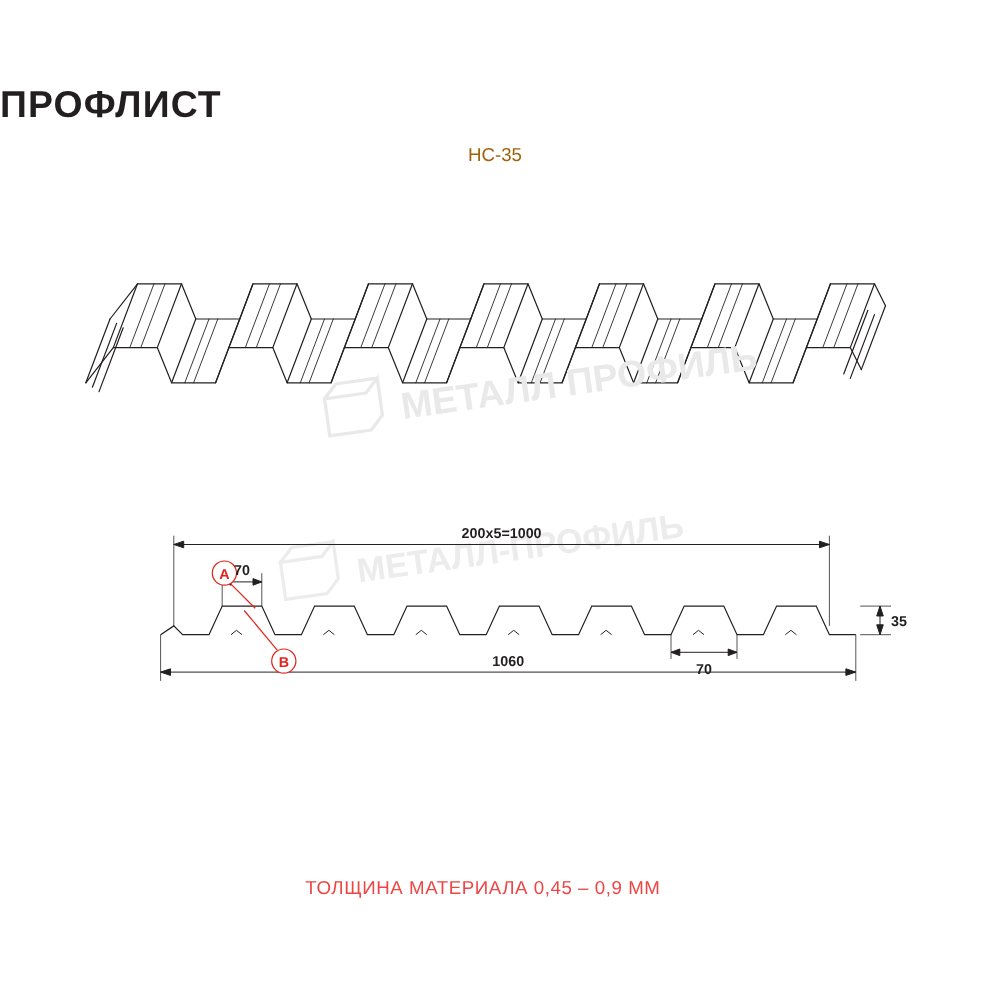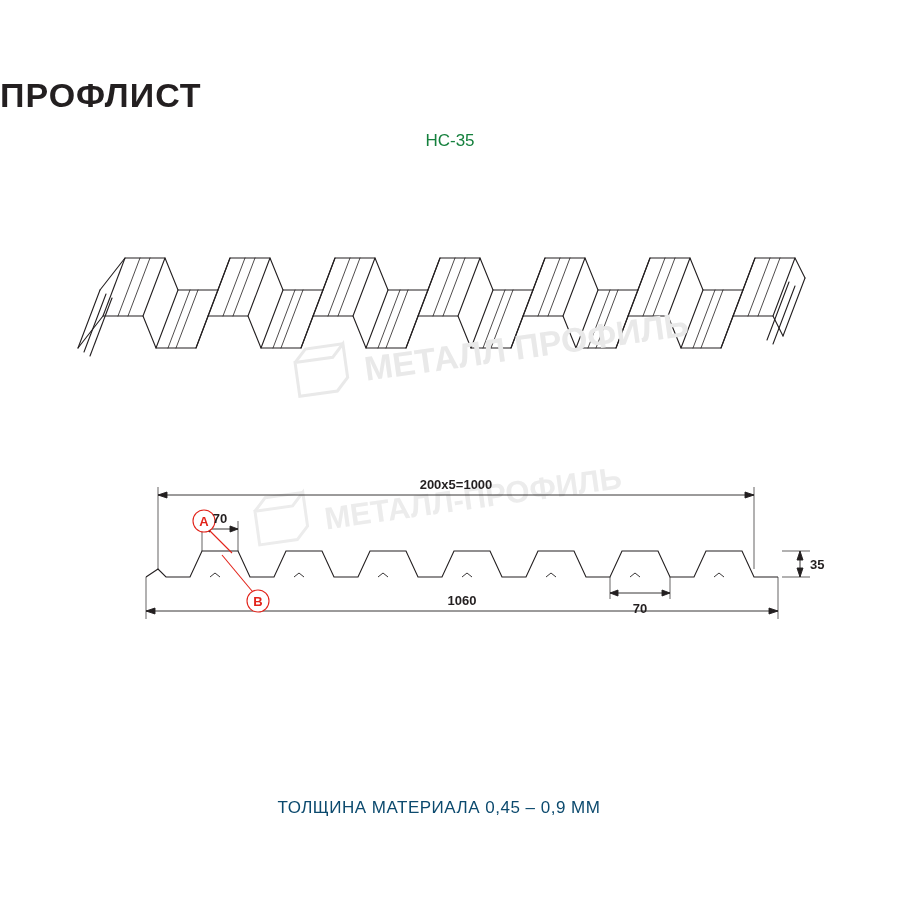--- a/index.html
+++ b/index.html
@@ -31,31 +31,31 @@
     letter-spacing: 1px;
     color: #231f20;
   }
   .subtitle {
     position: absolute;
     top: 131px;
     left: 0;
     width: 900px;
     text-align: center;
     font-size: 17px;
-    color: #15803d;
+    color: #a16207;
   }
   .footer {
     position: absolute;
     top: 798px;
     left: 0;
     width: 878px;
     text-align: center;
     font-size: 17px;
     letter-spacing: 0.5px;
-    color: #0c4a6e;
+    color: #ef4444;
   }
   .iso-wrap {
     position: absolute;
     top: 230px;
     left: 70px;
     width: 760px;
     height: 180px;
   }
   .draw-wrap {
     position: absolute;

